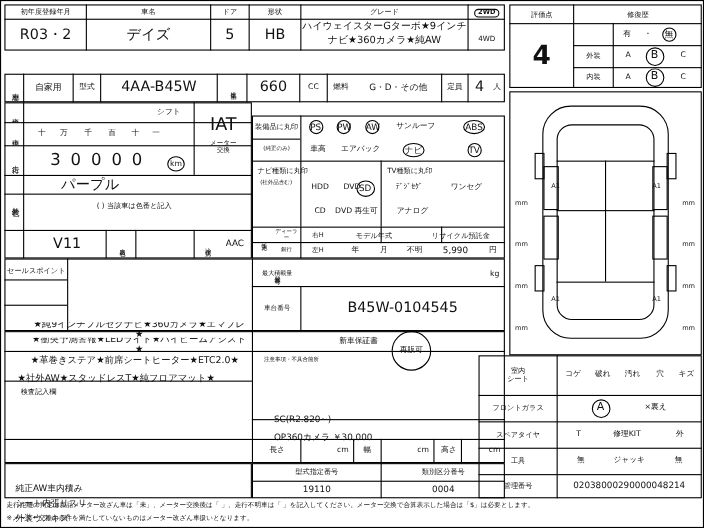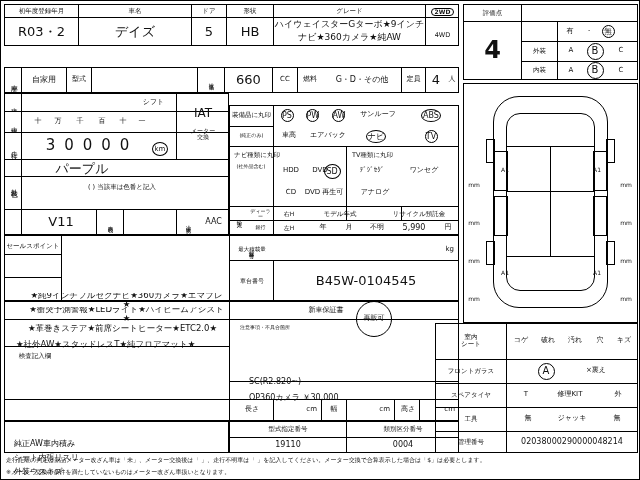--- a/index.html
+++ b/index.html
@@ -104,20 +104,21 @@
   <div class="cell lbl" style="left:425px;top:28px;width:33px;height:12px;">4WD</div>
 
   <div class="b" style="left:462px;top:3px;width:175px;height:76px;"></div>
   <div class="sep" style="left:520px;top:3px;width:1px;height:76px;"></div>
   <div class="sep" style="left:462px;top:20px;width:175px;height:1px;"></div>
   <div class="sep" style="left:520px;top:40px;width:117px;height:1px;"></div>
   <div class="sep" style="left:520px;top:60px;width:117px;height:1px;"></div>
   <div class="sep" style="left:556px;top:20px;width:1px;height:59px;"></div>
 
   <div class="cell lbl" style="left:463px;top:4px;width:57px;height:16px;">評価点</div>
+  <div class="cell lbl" style="left:521px;top:4px;width:116px;height:16px;">修復歴</div>
   <div class="cell val-xl bold" style="left:463px;top:21px;width:57px;height:57px;font-size:24px;">4</div>
 
   <div class="cell lbl7" style="left:557px;top:22px;width:24px;height:17px;">有</div>
   <div class="cell lbl7" style="left:581px;top:22px;width:14px;height:17px;">・</div>
   <div class="cell lbl7" style="left:595px;top:22px;width:24px;height:17px;">
       <span class="circ">無</span>
     </div>
 
   <div class="cell lbl" style="left:521px;top:41px;width:35px;height:18px;">外装</div>
   <div class="cell lbl" style="left:521px;top:61px;width:35px;height:17px;">内装</div>
@@ -139,20 +140,21 @@
   <div class="sep" style="left:196px;top:66px;width:1px;height:26px;"></div>
   <div class="sep" style="left:223px;top:66px;width:1px;height:26px;"></div>
   <div class="sep" style="left:271px;top:66px;width:1px;height:26px;"></div>
   <div class="sep" style="left:296px;top:66px;width:1px;height:26px;"></div>
   <div class="sep" style="left:400px;top:66px;width:1px;height:26px;"></div>
   <div class="sep" style="left:424px;top:66px;width:1px;height:26px;"></div>
 
   <div class="cell vert" style="left:4px;top:67px;width:16px;height:24px;">車歴</div>
   <div class="cell lbl8" style="left:21px;top:67px;width:44px;height:24px;">自家用</div>
   <div class="cell lbl7" style="left:66px;top:67px;width:24px;height:24px;">型式</div>
+  <div class="cell val-lg" style="left:91px;top:67px;width:105px;height:24px;">4AA-B45W</div>
   <div class="cell vert" style="left:197px;top:67px;width:26px;height:24px;font-size:5.5px;">排気量</div>
   <div class="cell val-lg" style="left:224px;top:67px;width:47px;height:24px;">660</div>
   <div class="cell lbl7" style="left:272px;top:67px;width:24px;height:24px;">CC</div>
   <div class="cell lbl7" style="left:297px;top:67px;width:24px;height:24px;">燃料</div>
   <div class="cell lbl8" style="left:322px;top:67px;width:78px;height:24px;">G・D・その他</div>
   <div class="cell lbl7" style="left:401px;top:67px;width:23px;height:24px;">定員</div>
   <div class="cell val-lg" style="left:425px;top:67px;width:20px;height:24px;">4</div>
   <div class="cell lbl7" style="left:444px;top:67px;width:14px;height:24px;">人</div>
 
   <div class="b" style="left:3px;top:92px;width:225px;height:142px;"></div>
@@ -176,21 +178,21 @@
   <div class="cell lbl7" style="left:132px;top:112px;width:18px;height:18px;">一</div>
 
   <div class="cell vert" style="left:4px;top:132px;width:16px;height:26px;">走行</div>
   <div class="cell val-xl" style="left:36px;top:133px;width:110px;height:24px;letter-spacing:9px;font-size:15px;">30000</div>
   <div class="cell lbl" style="left:146px;top:140px;width:26px;height:16px;">
       <span class="circ" style="width:16px;height:14px;line-height:13px;border-radius:50%;font-size:7px;">km</span>
     </div>
   <div class="cell lbl" style="left:178px;top:122px;width:48px;height:22px;white-space:pre-line;font-size:6px;">メーター
 交換</div>
   <div class="cell val-lg" style="left:178px;top:144px;width:48px;height:14px;"></div>
-  <div class="cell val-lg" style="left:176px;top:93px;width:52px;height:38px;font-size:12px;">IAT</div>
+  <div class="cell val-lg" style="left:176px;top:93px;width:52px;height:38px;font-size:16px;">IAT</div>
 
   <div class="cell vert" style="left:4px;top:159px;width:16px;height:49px;">外装色</div>
   <div class="cell lbl" style="left:26px;top:178px;width:190px;height:16px;">(   ) 当該車は色番と記入</div>
   <div class="cell val-lg" style="left:26px;top:160px;width:110px;height:15px;">パープル</div>
 
   <div class="sep" style="left:95px;top:208px;width:1px;height:26px;"></div>
   <div class="sep" style="left:122px;top:208px;width:1px;height:26px;"></div>
   <div class="sep" style="left:175px;top:208px;width:1px;height:26px;"></div>
   <div class="cell val-lg" style="left:26px;top:209px;width:68px;height:24px;">V11</div>
   <div class="cell vert" style="left:96px;top:209px;width:26px;height:24px;font-size:5.5px;">内装色</div>

